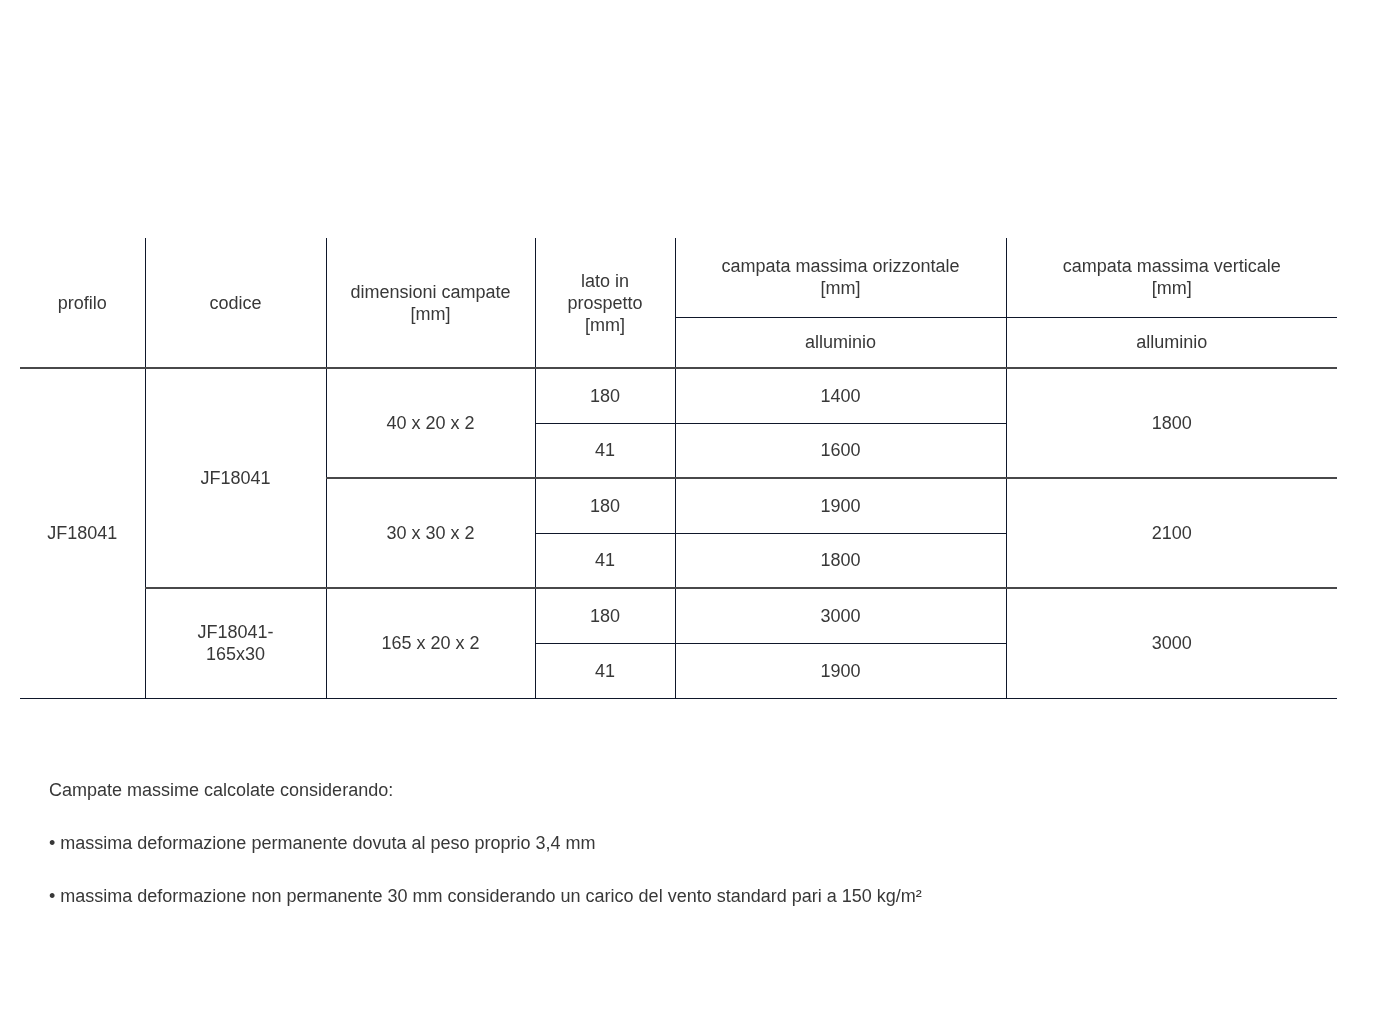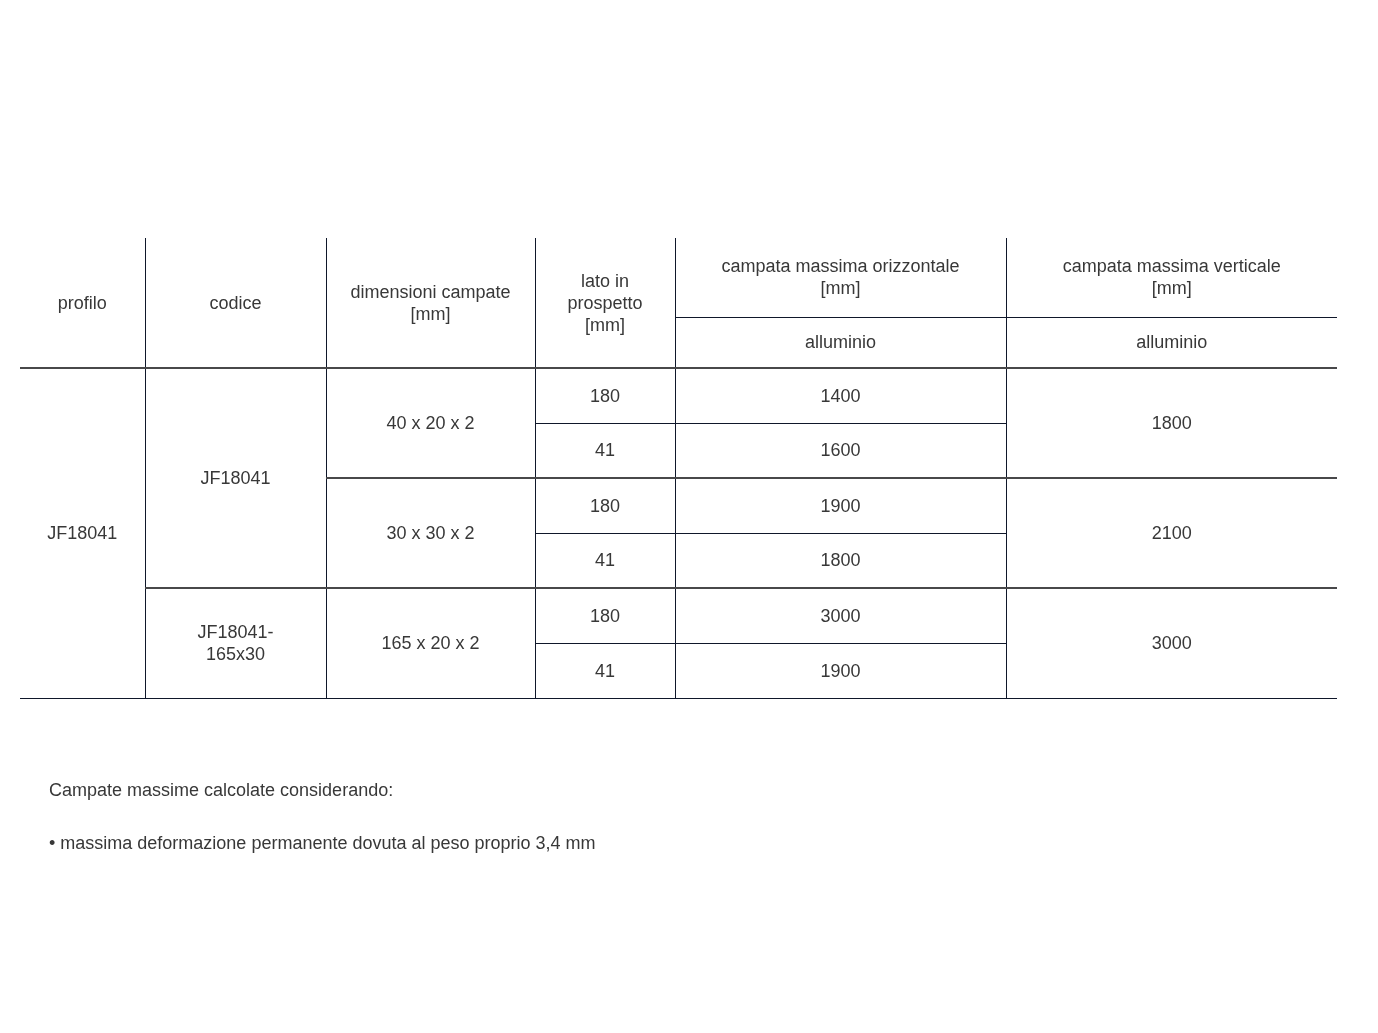--- a/index.html
+++ b/index.html
@@ -117,13 +117,14 @@
   <tr class="r">
     <td>41</td>
     <td>1900</td>
   </tr>
 </tbody>
   </table>
 
 <div class="notes">
   <div>Campate massime calcolate considerando:</div>
   <div>• massima deformazione permanente dovuta al peso proprio 3,4 mm</div>
+  <div>• massima deformazione non permanente 30 mm considerando un carico del vento standard pari a 150 kg/m²</div>
 </div>
 
 </body></html>

